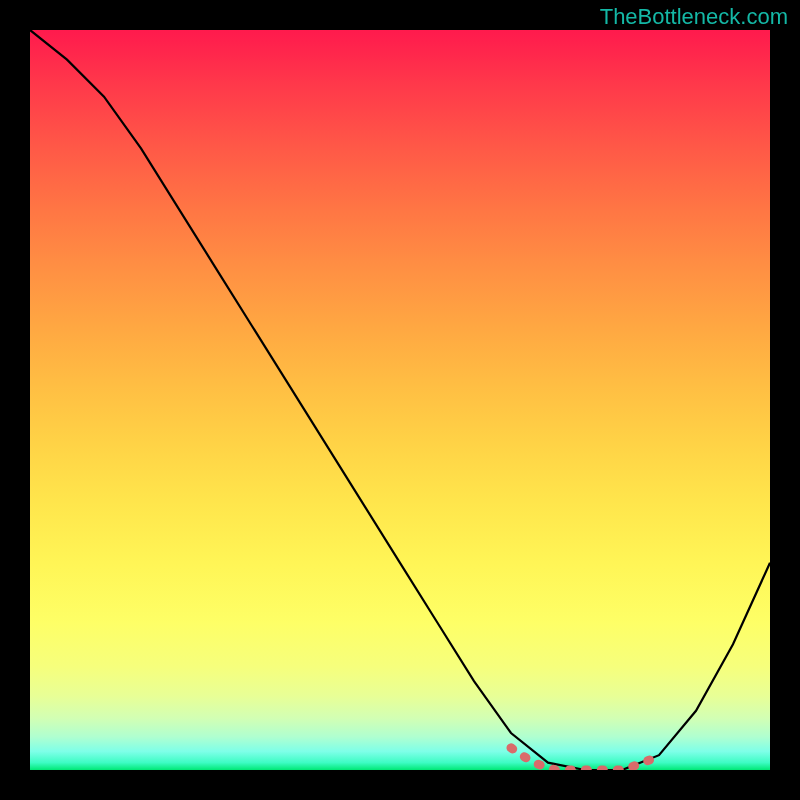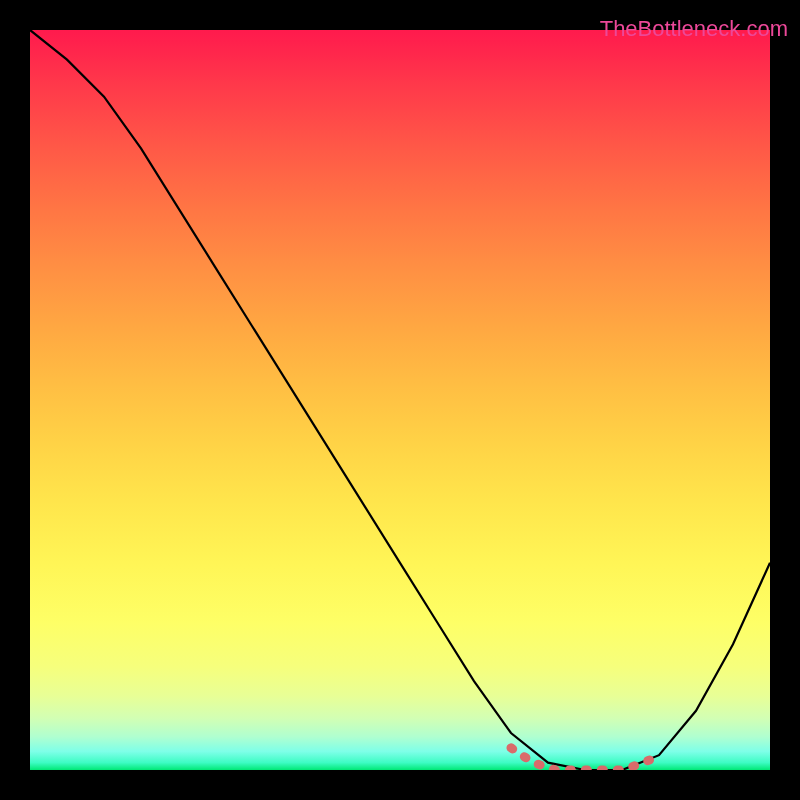--- a/index.html
+++ b/index.html
@@ -6,23 +6,23 @@
     margin: 0;
     padding: 0;
     width: 800px;
     height: 800px;
     background: #000;
     position: relative;
     font-family: Arial, sans-serif;
   }
   .watermark {
     position: absolute;
-    top: 16px;
+    top: 4px;
     right: 12px;
-    color: #ec4899;
+    color: #14b8a6;
     font-size: 22px;
     font-weight: 400;
     z-index: 10;
   }
   .plot-area {
     position: absolute;
     left: 30px;
     top: 30px;
     width: 740px;
     height: 740px;

